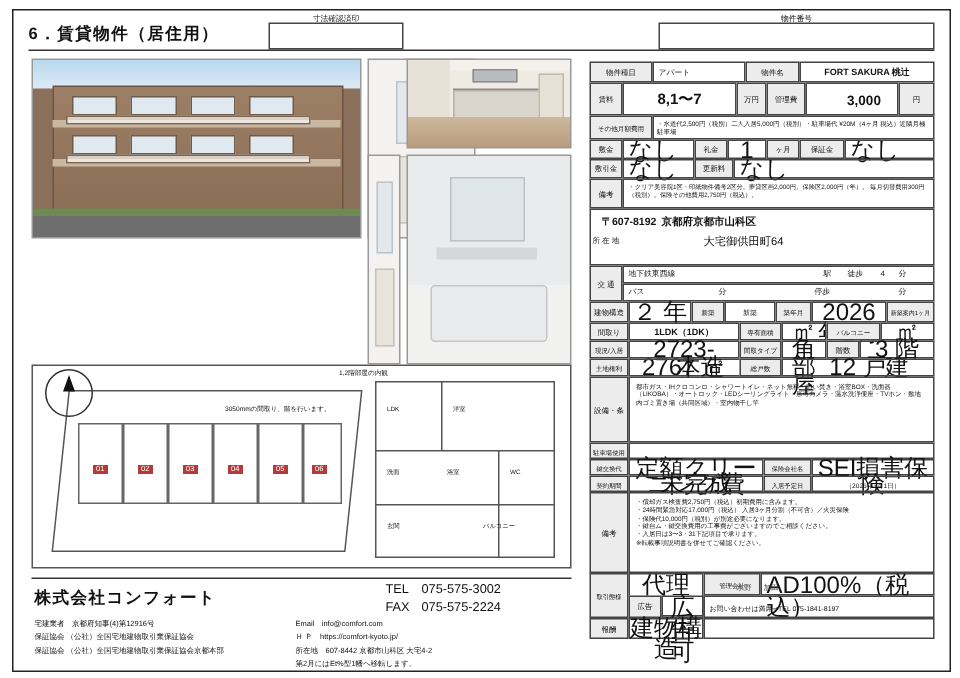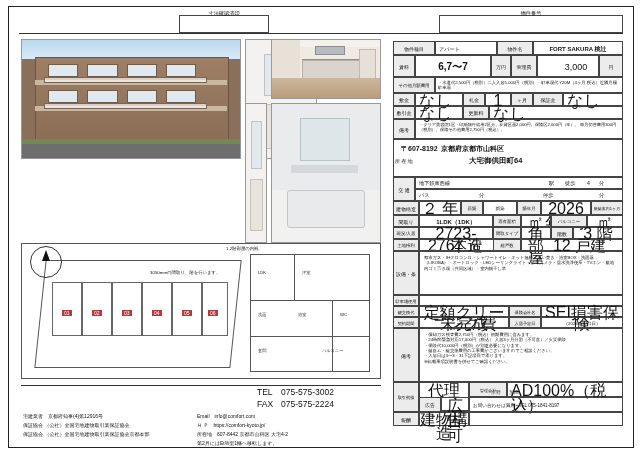--- a/index.html
+++ b/index.html
@@ -69,20 +69,21 @@
   .ftr-co{position:absolute;font-size:11px;font-weight:bold;letter-spacing:1px;}
   .ftr-t{position:absolute;font-size:5px;line-height:1.35;white-space:pre;}
   .tel{position:absolute;font-size:8.5px;font-weight:normal;}
 </style>
 </head>
 <body>
 
 <div class="page">
  <div class="sheet">
 
+  <div class="hdr-title">6．賃貸物件（居住用）</div>
 
   <div class="b bd" style="left:170px;top:8px;width:90px;height:18px;"></div>
   <div class="t ctr" style="left:170px;top:3px;width:90px;">寸法確認済印</div>
 
   <div class="b bd" style="left:430px;top:8px;width:184px;height:18px;"></div>
   <div class="t ctr" style="left:430px;top:3px;width:184px;">物件番号</div>
   <div class="hdr-line" style="left:10px;top:26px;width:604px;height:1px;"></div>
 
   <div class="photo" style="left:12px;top:32px;width:220px;height:120px;">
     <div class="bldg">
@@ -139,24 +140,24 @@
           <div class="cab"></div>
         </div>
   </div>
 
   <div class="b bd lbl" style="left:384px;top:34px;width:42px;height:14px;line-height:14px;">物件種目</div>
   <div class="b bd" style="left:426px;top:34px;width:62px;height:14px;line-height:14px;font-size:5.2px;padding-left:3px;">アパート</div>
   <div class="b bd lbl" style="left:488px;top:34px;width:36px;height:14px;line-height:14px;">物件名</div>
   <div class="b bd" style="left:524px;top:34px;width:90px;height:14px;line-height:14px;font-size:6px;font-weight:bold;text-align:center;">FORT SAKURA 桃辻</div>
 
   <div class="b bd lbl" style="left:384px;top:48px;width:22px;height:22px;line-height:22px;">賃料</div>
-  <div class="b bd" style="left:406px;top:48px;width:76px;height:22px;line-height:22px;font-size:10px;font-weight:bold;text-align:center;">6,7〜7</div>
+  <div class="b bd" style="left:406px;top:48px;width:76px;height:22px;line-height:22px;font-size:10px;font-weight:bold;text-align:center;">8,1〜7</div>
   <div class="b bd lbl" style="left:482px;top:48px;width:20px;height:22px;line-height:22px;">万円</div>
   <div class="b bd lbl" style="left:502px;top:48px;width:26px;height:22px;line-height:22px;">管理費</div>
-  <div class="b bd" style="left:528px;top:48px;width:62px;height:22px;line-height:22px;font-size:9px;font-weight:normal;text-align:center;padding-left:16px;">3,000</div>
+  <div class="b bd" style="left:528px;top:48px;width:62px;height:22px;line-height:22px;font-size:9px;font-weight:bold;text-align:center;padding-left:16px;">3,000</div>
   <div class="b bd lbl" style="left:590px;top:48px;width:24px;height:22px;line-height:22px;">円</div>
 
   <div class="b bd lbl" style="left:384px;top:70px;width:42px;height:16px;line-height:16px;font-size:4.4px;">その他月額費用</div>
   <div class="b bd" style="left:426px;top:70px;width:188px;height:16px;font-size:4.3px;padding:2px 2px;line-height:1.25;">・水道代2,500円（税別）二人入居5,000円（税別）・駐車場代 ¥20M（4ヶ月 税込）近隣月極駐車場</div>
 
   <div class="b bd lbl" style="left:384px;top:86px;width:22px;height:13px;line-height:13px;">敷金</div>
   <div class="b bd" style="left:406px;top:86px;width:48px;height:13px;line-height:13px;padding-left:3px;">なし</div>
   <div class="b bd lbl" style="left:454px;top:86px;width:22px;height:13px;line-height:13px;">礼金</div>
   <div class="b bd" style="left:476px;top:86px;width:26px;height:13px;line-height:13px;text-align:center;">1</div>
   <div class="b bd lbl" style="left:502px;top:86px;width:22px;height:13px;line-height:13px;">ヶ月</div>
@@ -169,21 +170,21 @@
   <div class="b bd" style="left:480px;top:99px;width:134px;height:13px;line-height:13px;padding-left:3px;">なし</div>
 
   <div class="b bd lbl" style="left:384px;top:112px;width:22px;height:20px;line-height:20px;">備考</div>
   <div class="b bd tw" style="left:406px;top:112px;width:208px;height:20px;font-size:4.2px;padding:2px 3px;">・クリア美容院1区・印紙物件備考2区分。夢貸区画2,000円。保険区2,000円（年）。
 毎月切替費用300円（税別）。保険その他費用2,750円（税込）。</div>
 
   <div class="b bd" style="left:384px;top:132px;width:230px;height:38px;"></div>
   <div class="t" style="left:392px;top:138px;font-size:7px;font-weight:bold;">〒607-8192</div>
   <div class="t" style="left:432px;top:138px;font-size:7px;font-weight:bold;">京都府京都市山科区</div>
   <div class="t" style="left:386px;top:152px;font-size:5px;">所 在 地</div>
-  <div class="t" style="left:460px;top:150px;font-size:7.5px;font-weight:bold;">大宅御供田町64</div>
+  <div class="t" style="left:460px;top:150px;font-size:7.5px;font-weight:normal;">大宅御供田町64</div>
 
   <div class="b bd lbl" style="left:384px;top:170px;width:22px;height:24px;line-height:24px;">交 通</div>
   <div class="b bd" style="left:406px;top:170px;width:208px;height:12px;"></div>
   <div class="t" style="left:410px;top:173px;">地下鉄東西線</div>
   <div class="t" style="left:540px;top:173px;">駅</div>
   <div class="t" style="left:556px;top:173px;">徒歩</div>
   <div class="t" style="left:578px;top:173px;">4</div>
   <div class="t" style="left:590px;top:173px;">分</div>
   <div class="b bd" style="left:406px;top:182px;width:208px;height:12px;"></div>
   <div class="t" style="left:410px;top:185px;">バス</div>
@@ -288,20 +289,21 @@
     <div class="rmlbl" style="left:236px;top:104px;">玄関</div>
     <div class="rmlbl" style="left:300px;top:104px;">バルコニー</div>
 
     <div class="comp" style="left:8px;top:2px;"></div>
 
     <div class="t" style="left:204px;top:2px;font-size:4.4px;">1,2階部屋の内観</div>
     <div class="t" style="left:128px;top:26px;font-size:4.4px;">3050mmの間取り、階を行います。</div>
   </div>
 
   <div class="hdr-line" style="left:12px;top:378px;width:360px;height:1px;"></div>
+  <div class="ftr-co" style="left:14px;top:384px;">株式会社コンフォート</div>
 
   <div class="tel" style="left:248px;top:380px;">TEL</div>
   <div class="tel" style="left:272px;top:380px;">075-575-3002</div>
   <div class="tel" style="left:248px;top:392px;">FAX</div>
   <div class="tel" style="left:272px;top:392px;">075-575-2224</div>
 
   <div class="ftr-t" style="left:14px;top:406px;">宅建業者　京都府知事(4)第12916号</div>
   <div class="ftr-t" style="left:14px;top:415px;">保証協会 （公社）全国宅地建物取引業保証協会</div>
   <div class="ftr-t" style="left:14px;top:424px;">保証協会 （公社）全国宅地建物取引業保証協会京都本部</div>
 

